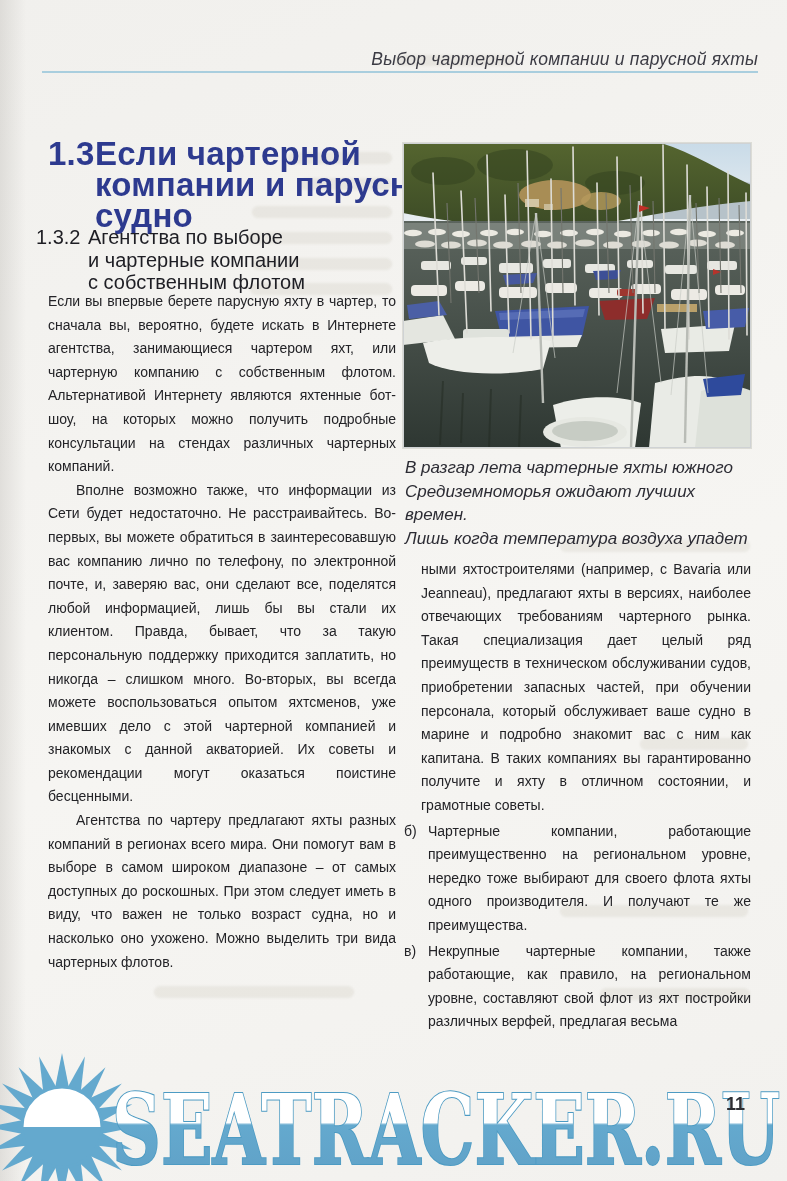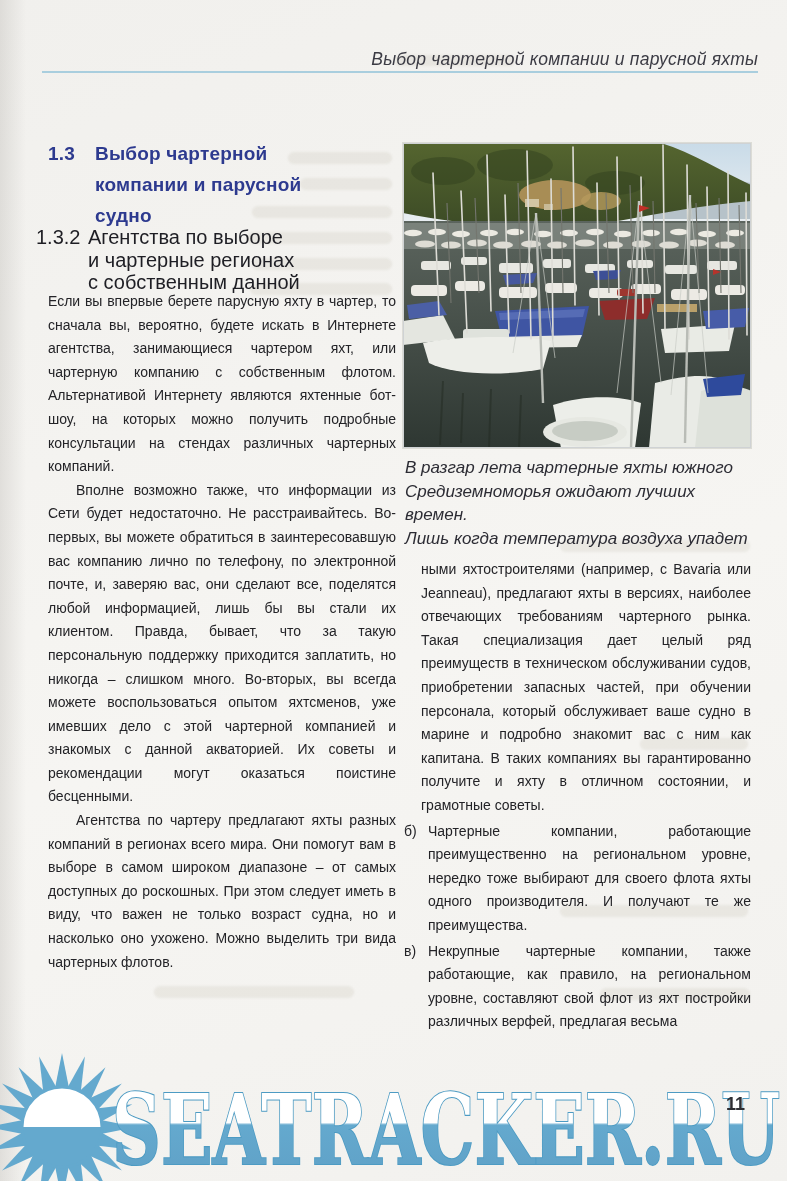--- a/index.html
+++ b/index.html
@@ -22,21 +22,21 @@
   .running-head{
     position:absolute;top:49px;right:36px;
     font-style:italic;font-size:17.5px;color:#3b3b44;letter-spacing:.2px;
   }
   .header-rule{
     position:absolute;top:71px;left:42px;right:36px;height:2px;background:#a9cede;
   }
   
   .section-heading{
     position:absolute;left:48px;top:138px;display:flex;
-    color:#2d3a8f;font-weight:bold;font-size:19px;line-height:31px;letter-spacing:.2px;
+    color:#2d3a8f;font-weight:bold;font-size:33px;line-height:31px;letter-spacing:.2px;
   }
   .section-heading .num{flex:0 0 47px;}
   .section-heading .line{display:block;}
   .subsection-heading{
     position:absolute;left:36px;top:226px;display:flex;
     color:#1e1e24;font-weight:normal;font-size:20px;line-height:22.5px;
   }
   .subsection-heading .num{flex:0 0 52px;}
   .subsection-heading .line{display:block;}
   
@@ -92,32 +92,32 @@
   <div class="ghost" style="left:640px;top:738px;width:108px;"></div>
   <div class="ghost" style="left:560px;top:905px;width:188px;"></div>
   <div class="ghost" style="left:600px;top:988px;width:150px;"></div>
 
   <div class="running-head">Выбор чартерной компании и парусной яхты</div>
   <div class="header-rule"></div>
 
   <div class="section-heading">
     <span class="num">1.3</span>
     <span>
-      <span class="line">Выбор чартерной</span>
+      <span class="line">Если чартерной</span>
       <span class="line">компании и парусной</span>
       <span class="line">судно</span>
     </span>
   </div>
 
   <div class="subsection-heading">
     <span class="num">1.3.2</span>
     <span>
       <span class="line">Агентства по выборе</span>
-      <span class="line">и чартерные регионах</span>
-      <span class="line">с собственным данной</span>
+      <span class="line">и чартерные компании</span>
+      <span class="line">с собственным флотом</span>
     </span>
   </div>
 
   <div class="col col-left">
     <p>Если вы впервые берете парусную яхту в чартер, то сначала вы, вероятно, будете искать в Интернете агентства, занимающиеся чартером яхт, или чартерную компанию с собственным флотом. Альтернативой Интернету являются яхтенные бот-шоу, на которых можно получить подробные консультации на стендах различных чартерных компаний.</p>
     <p class="indent">Вполне возможно также, что информации из Сети будет недостаточно. Не расстраивайтесь. Во-первых, вы можете обратиться в заинтересовавшую вас компанию лично по телефону, по электронной почте, и, заверяю вас, они сделают все, поделятся любой информацией, лишь бы вы стали их клиентом. Правда, бывает, что за такую персональную поддержку приходится заплатить, но никогда – слишком много. Во-вторых, вы всегда можете воспользоваться опытом яхтсменов, уже имевших дело с этой чартерной компанией и знакомых с данной акваторией. Их советы и рекомендации могут оказаться поистине бесценными.</p>
     <p class="indent">Агентства по чартеру предлагают яхты разных компаний в регионах всего мира. Они помогут вам в выборе в самом широком диапазоне – от самых доступных до роскошных. При этом следует иметь в виду, что важен не только возраст судна, но и насколько оно ухожено. Можно выделить три вида чартерных флотов.</p>
 
   </div>
 

